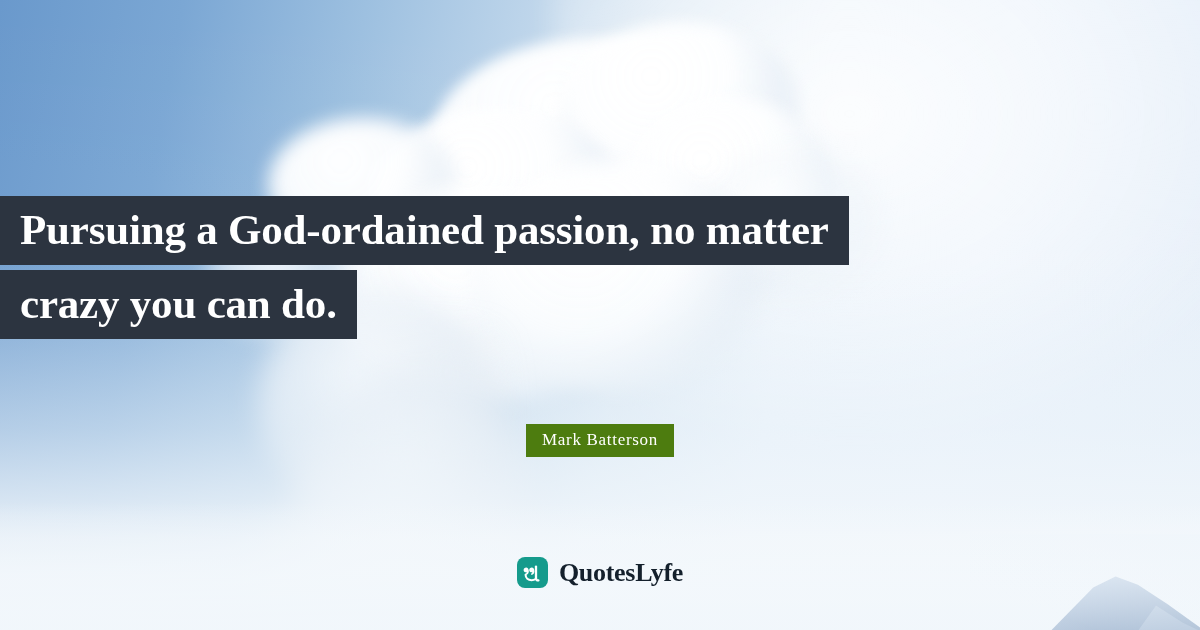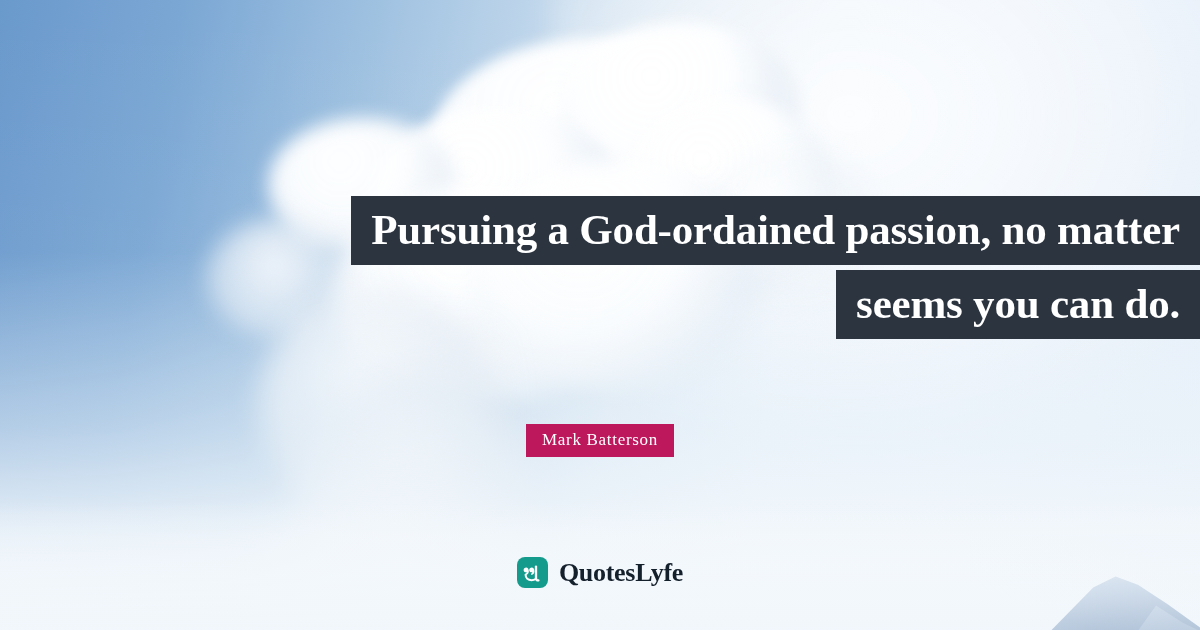--- a/index.html
+++ b/index.html
@@ -172,21 +172,21 @@
        rgba(243,248,252,0.70) 58%,
        rgba(240,246,251,0.82) 100%);
   }
 
   
   .quote {
     position: absolute;
     left: 0;
     right: 0;
     top: 196px;
-    text-align: right;
+    text-align: left;
     z-index: 5;
   }
   .qline {
     display: inline-block;
     background: #2c3440;
     color: #ffffff;
     font-family: "Liberation Serif", "DejaVu Serif", serif;
     font-weight: 700;
     font-size: 43px;
     line-height: 1.0;
@@ -199,21 +199,21 @@
   
   .author-wrap {
     position: absolute;
     left: 0; right: 0;
     top: 424px;
     text-align: center;
     z-index: 5;
   }
   .author {
     display: inline-block;
-    background: #be185d;
+    background: #4d7c0f;
     color: #ffffff;
     font-family: "Liberation Serif", "DejaVu Serif", serif;
     font-weight: 400;
     font-size: 17px;
     letter-spacing: 0.7px;
     padding: 6px 16px 7px 16px;
     white-space: nowrap;
   }
 
   
@@ -275,21 +275,21 @@
   <div class="horizon"></div>
 
   <div class="mountain">
     <div class="peak"></div>
     <div class="peak2"></div>
   </div>
   <div class="mountain-haze"></div>
 
   <div class="quote">
     <span class="qrow"><span class="qline">Pursuing a God-ordained passion, no matter</span></span>
-    <span class="qrow"><span class="qline">seems you can do.</span></span>
+    <span class="qrow"><span class="qline">crazy you can do.</span></span>
   </div>
 
   <div class="author-wrap">
     <span class="author">Mark Batterson</span>
   </div>
 
   <div class="logo">
     <span class="logo-mark">
       <svg width="22" height="22" viewBox="0 0 22 22" aria-hidden="true">
         <path d="M5.2 5.4c-1.5 0-2.6 1.1-2.6 2.5 0 1.4 1.05 2.45 2.45 2.45

